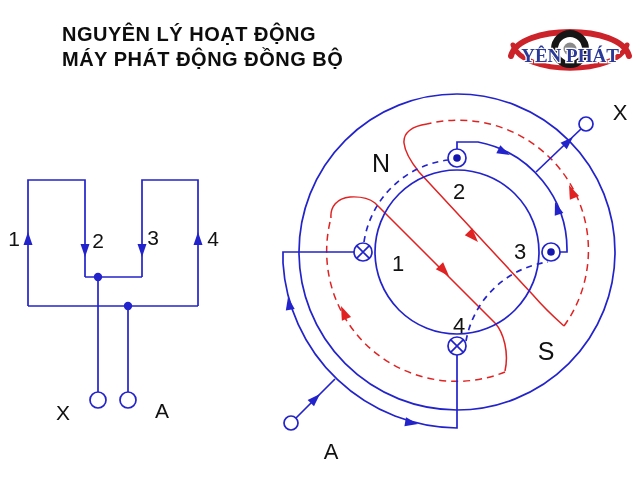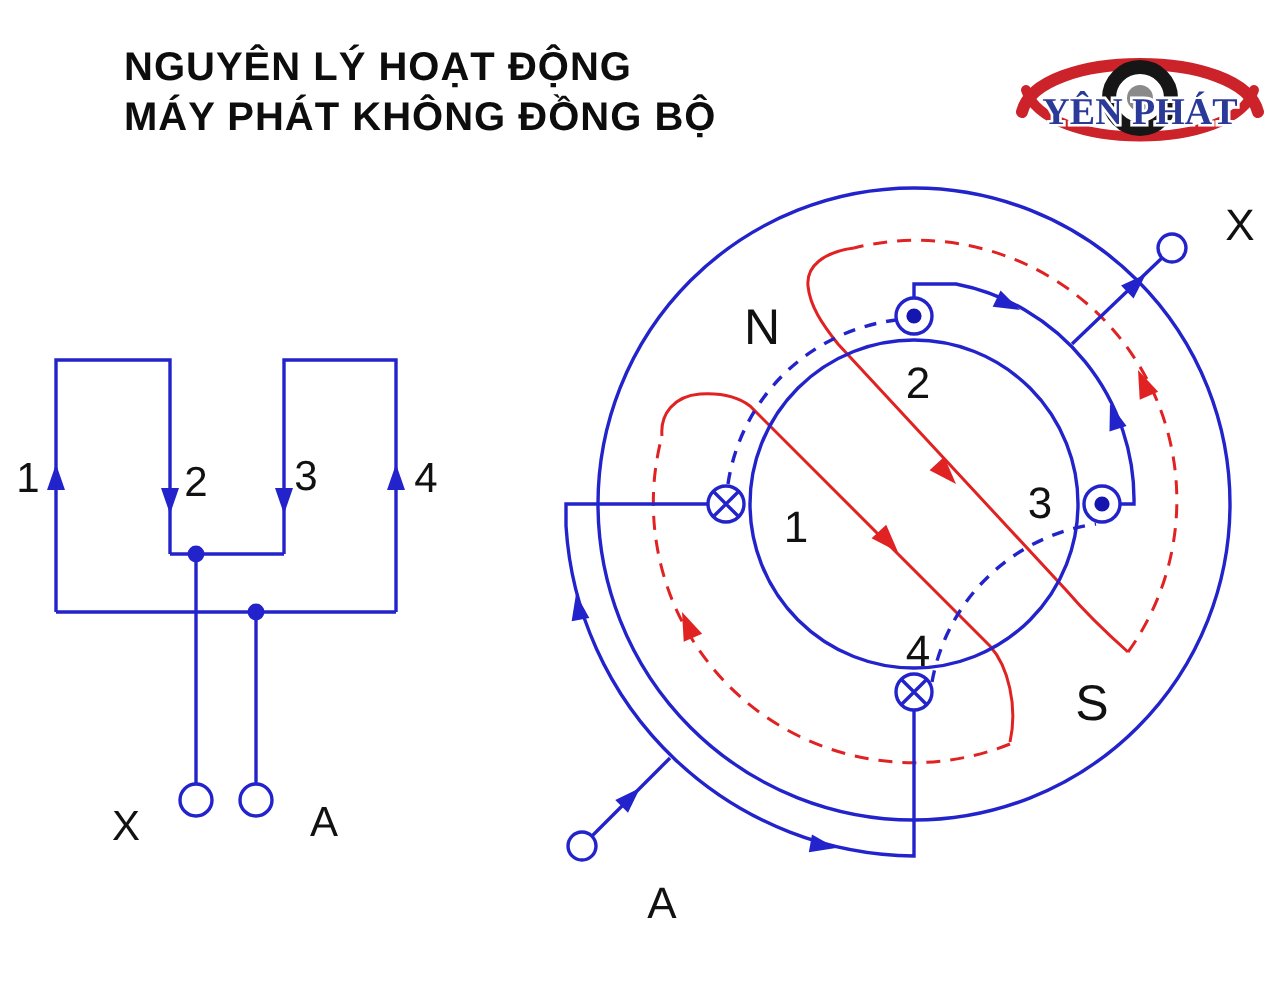--- a/index.html
+++ b/index.html
@@ -14,21 +14,21 @@
   }
   .logo{position:absolute;left:503px;top:12px;}
   .diagram{position:absolute;left:0;top:0;}
   svg text.serif{font-family:"Liberation Serif","DejaVu Serif",serif;}
 </style>
 </head>
 <body>
 
 <div class="title">
   <div>NGUYÊN LÝ HOẠT ĐỘNG</div>
-  <div>MÁY PHÁT KHÔNG ĐỒNG BỘ</div>
+  <div>MÁY PHÁT ĐỘNG ĐỒNG BỘ</div>
 </div>
 
 <svg class="logo" width="134" height="78" viewBox="0 0 134 78">
   <g>
     <path d="M 8 44 C 16 12 118 12 126 44" fill="none" stroke="#cc2229" stroke-width="6" stroke-linecap="round"></path>
     <path d="M 10 33 C 20 64 114 64 124 33" fill="none" stroke="#cc2229" stroke-width="5" stroke-linecap="round"></path>
     <circle cx="67" cy="37" r="15.5" fill="none" stroke="#161616" stroke-width="7"></circle>
     <circle cx="67" cy="37" r="6.5" fill="#8a8a8a"></circle>
   </g>
   <text x="67" y="50" text-anchor="middle" class="serif" font-size="19" font-weight="bold" fill="#2b3a98" stroke="#ffffff" stroke-width="2.6" paint-order="stroke">YÊN PHÁT</text>

